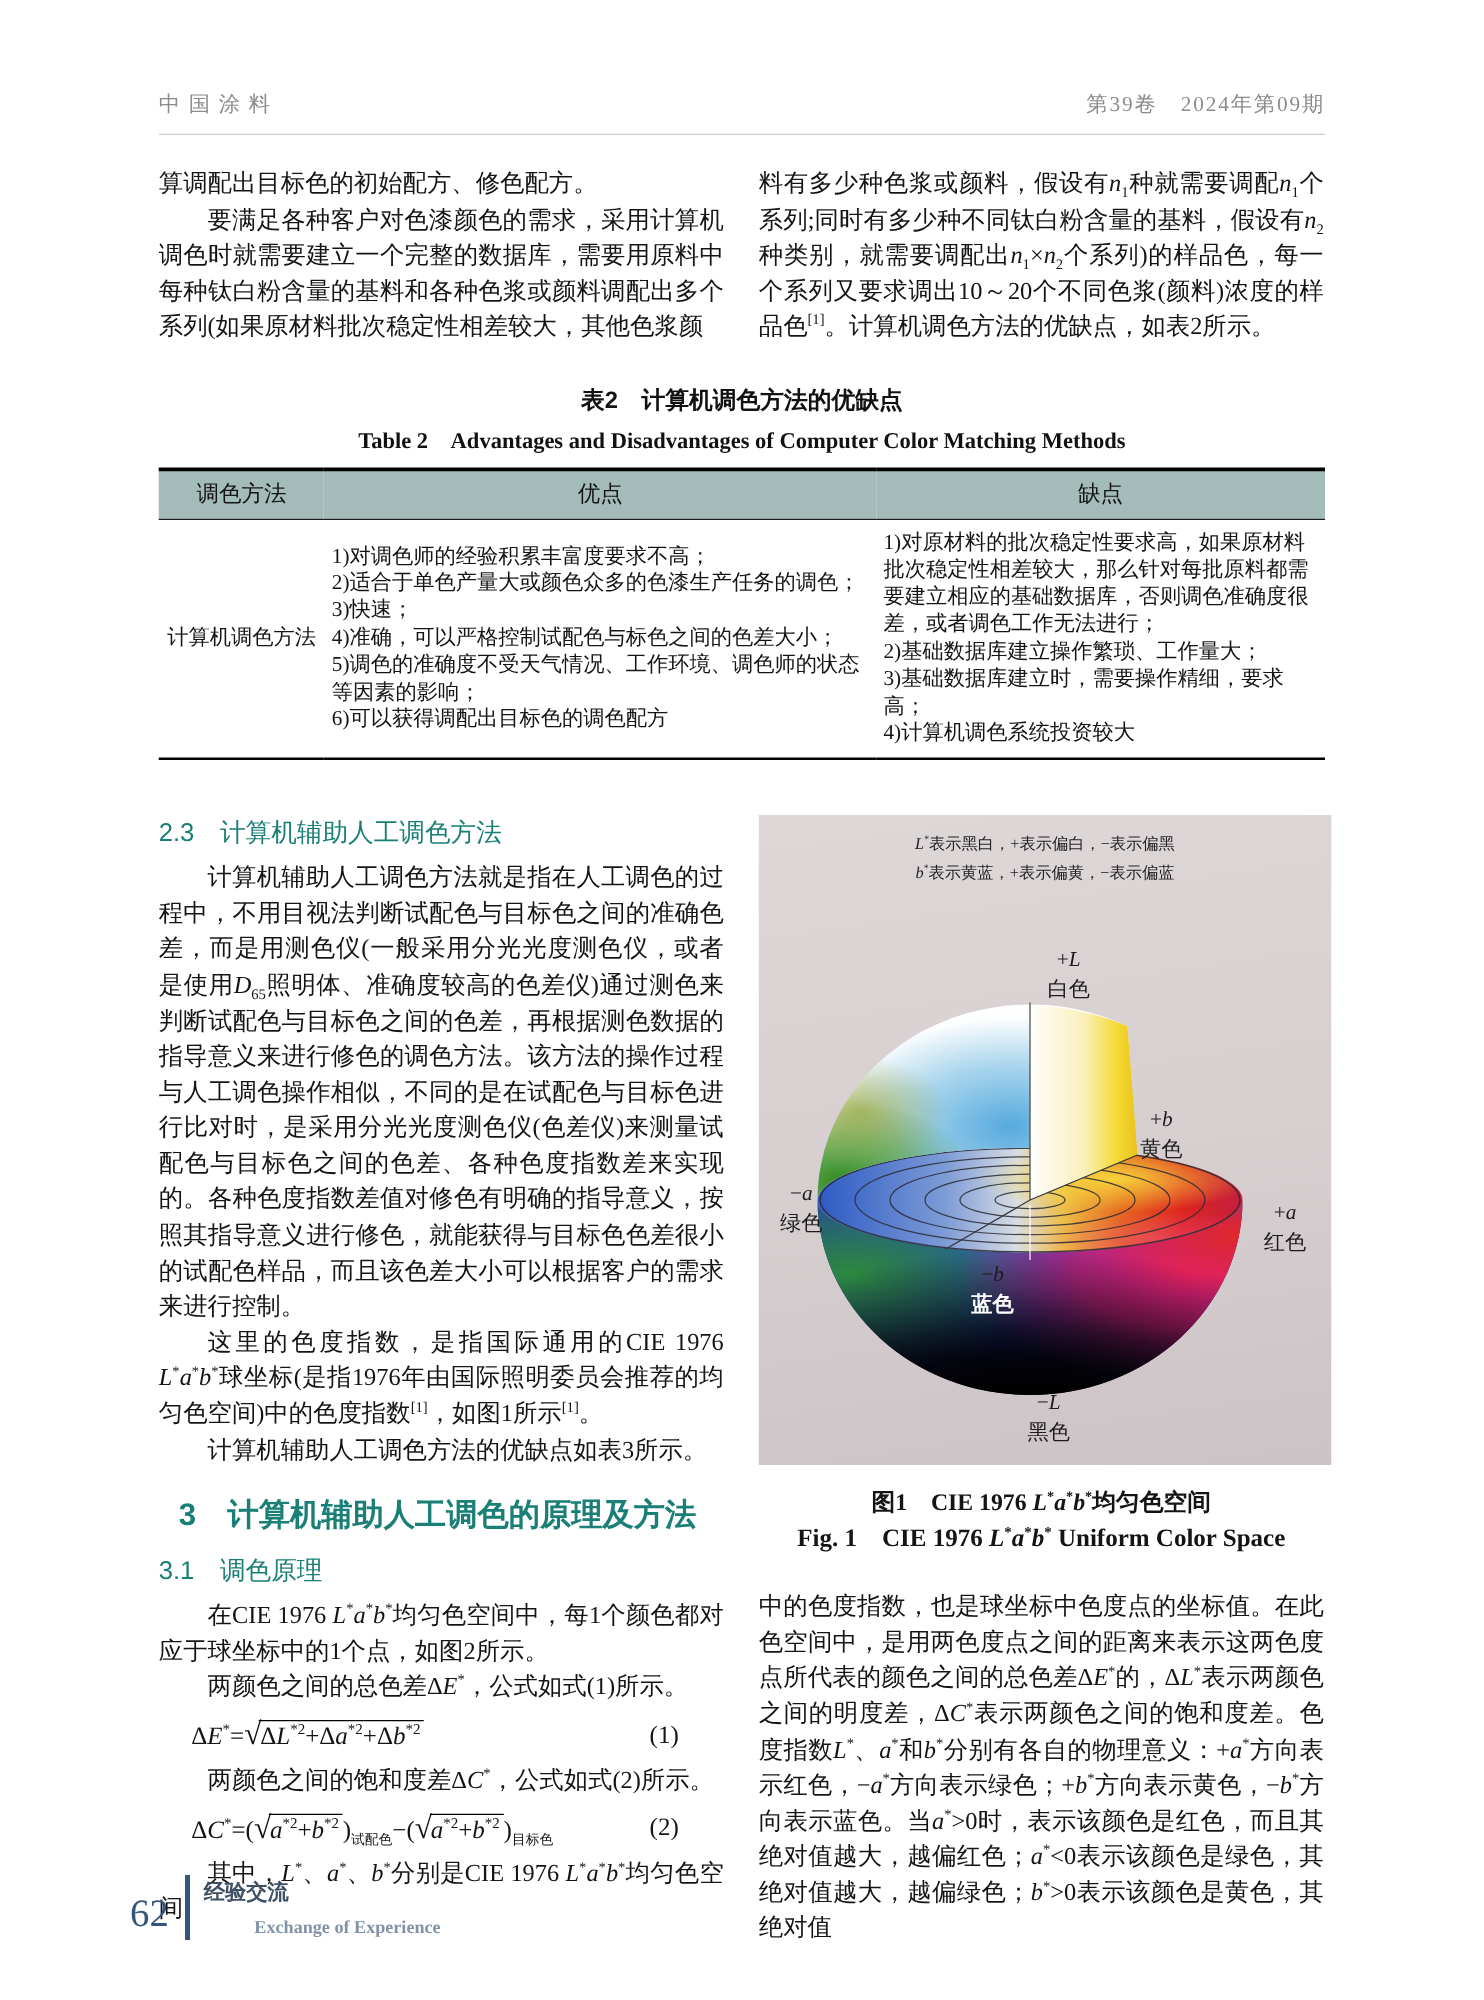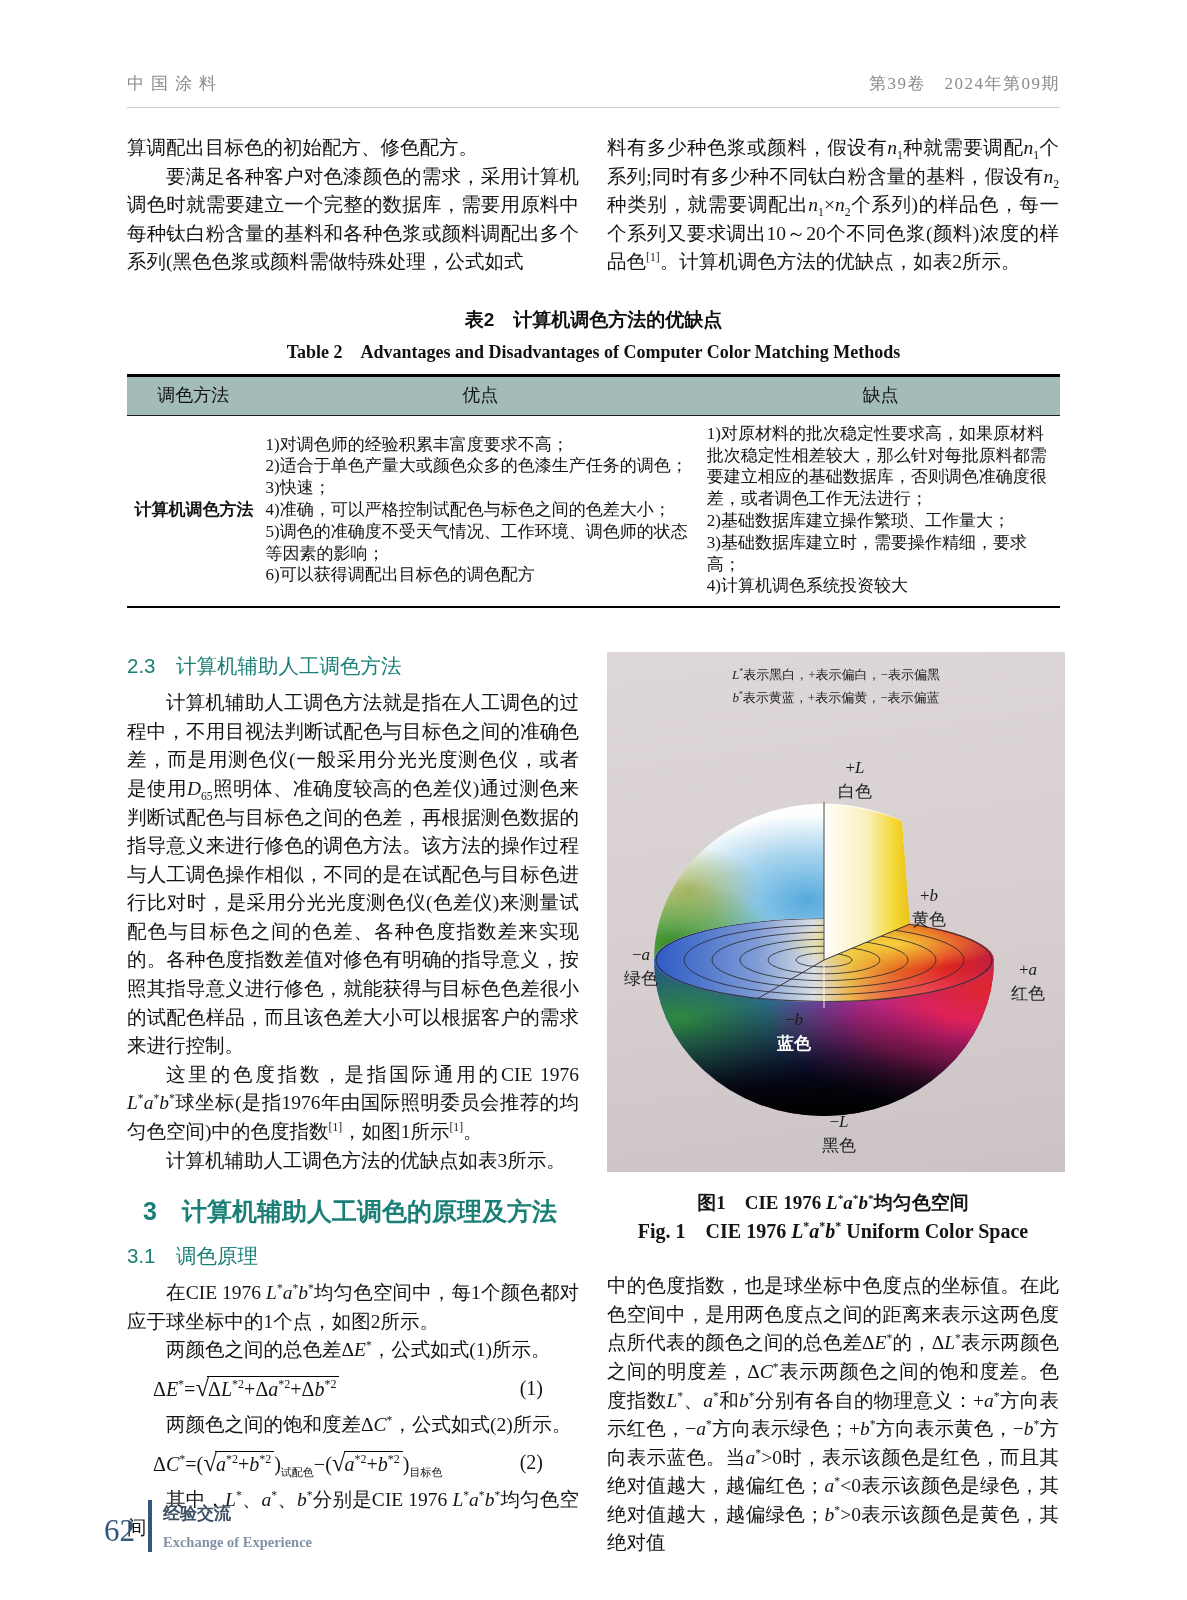--- a/index.html
+++ b/index.html
@@ -23,21 +23,21 @@
   .tableblock{margin:30px 127px 5px;}
   .t-title-cn{text-align:center;font-family:"Liberation Sans","DejaVu Sans",sans-serif;
               font-weight:bold;font-size:19px;color:#111;}
   .t-title-en{text-align:center;font-weight:bold;font-size:18px;margin-top:7px;color:#111;}
   table.t2{width:100%;border-collapse:collapse;margin-top:10px;
            border-top:3px solid #000;border-bottom:2px solid #000;
            font-size:17px;line-height:21.8px;}
   table.t2 th{background:#a3bcb9;border-bottom:1.5px solid #1a1a1a;
               font-weight:normal;font-size:18px;padding:8px 2px;}
   table.t2 td{vertical-align:middle;padding:7px 6px 9px 6px;}
-  td.rowlabel{text-align:right;font-weight:bold;}
+  td.rowlabel{text-align:center;}
   .cell-list div{margin:0;}
   
   .main2{margin-top:44px;}
   .h-teal-sm{font-family:"Liberation Sans","DejaVu Sans",sans-serif;font-weight:normal;
              font-size:20.5px;color:#1a7f76;margin:0 0 9px 0;}
   .h-teal-lg{font-family:"Liberation Sans","DejaVu Sans",sans-serif;font-weight:bold;
              font-size:25px;color:#1a7f76;margin:20px 0 14px 16px;}
   .eq{display:flex;justify-content:space-between;align-items:center;
       padding:9px 36px 9px 26px;font-size:20px;white-space:nowrap;}
   .eq i{font-family:"Liberation Serif",serif;}
@@ -56,36 +56,36 @@
   .cap .en{font-size:20px;}
   .rc-p{margin-top:26px;}
   
   .footer{position:absolute;left:104px;bottom:48px;display:flex;align-items:center;}
   .pgnum{font-size:31px;color:#33567f;margin-right:13px;padding-top:10px;}
   .fbar{width:4px;height:52px;background:#33567f;margin-right:11px;}
   .sec-cn{font-family:"Liberation Sans","DejaVu Sans",sans-serif;font-weight:bold;
           font-size:17px;color:#3e5064;position:relative;}
   .sec-shadow{position:absolute;left:2px;top:100%;margin-top:2px;width:230px;height:6px;
               background:linear-gradient(90deg,rgba(160,170,180,0.45),rgba(255,255,255,0));}
-  .sec-en{font-size:14.5px;color:#8292a6;font-weight:bold;margin-top:9px;}
+  .sec-en{font-size:14.5px;color:#8292a6;font-weight:bold;margin-top:9px;text-align:center;}
 </style>
 </head>
 <body>
 
 <div class="page">
 
   <div class="hdr">
     <span class="journal">中国涂料</span>
     <span class="issue">第39卷　2024年第09期</span>
   </div>
 
   <div class="cols intro">
     <div class="col">
       <p class="body-p">算调配出目标色的初始配方、修色配方。</p>
-      <p class="body-p ind">要满足各种客户对色漆颜色的需求，采用计算机调色时就需要建立一个完整的数据库，需要用原料中每种钛白粉含量的基料和各种色浆或颜料调配出多个系列(黑色色浆或颜料需做特殊处理，公式如式</p>
+      <p class="body-p ind">要满足各种客户对色漆颜色的需求，采用计算机调色时就需要建立一个完整的数据库，需要用原料中每种钛白粉含量的基料和各种色浆或颜料调配出多个系列(如果原材料批次稳定性相差较大，其他色浆颜</p>
     </div>
     <div class="col">
       <p class="body-p">料有多少种色浆或颜料，假设有<i>n</i><sub>1</sub>种就需要调配<i>n</i><sub>1</sub>个系列;同时有多少种不同钛白粉含量的基料，假设有<i>n</i><sub>2</sub>种类别，就需要调配出<i>n</i><sub>1</sub>×<i>n</i><sub>2</sub>个系列)的样品色，每一个系列又要求调出10～20个不同色浆(颜料)浓度的样品色<sup>[1]</sup>。计算机调色方法的优缺点，如表2所示。</p>
     </div>
   </div>
 
   <div class="tableblock">
     <div class="t-title-cn">表2　计算机调色方法的优缺点</div>
     <div class="t-title-en">Table 2　Advantages and Disadvantages of Computer Color Matching Methods</div>
     <table class="t2">

